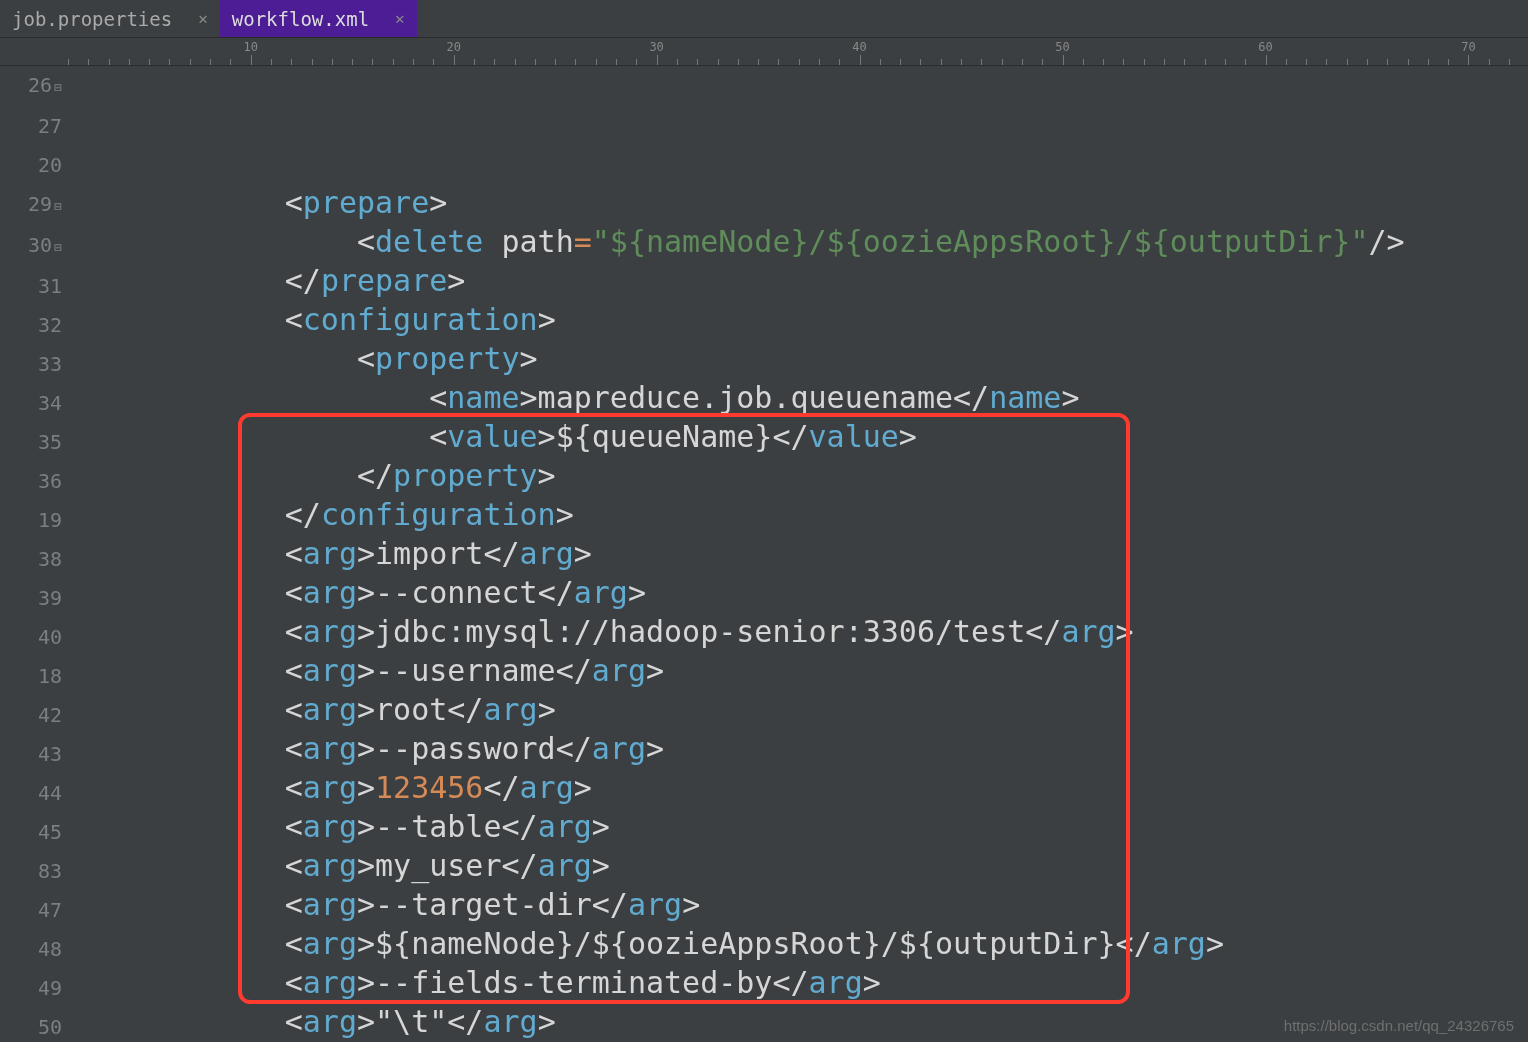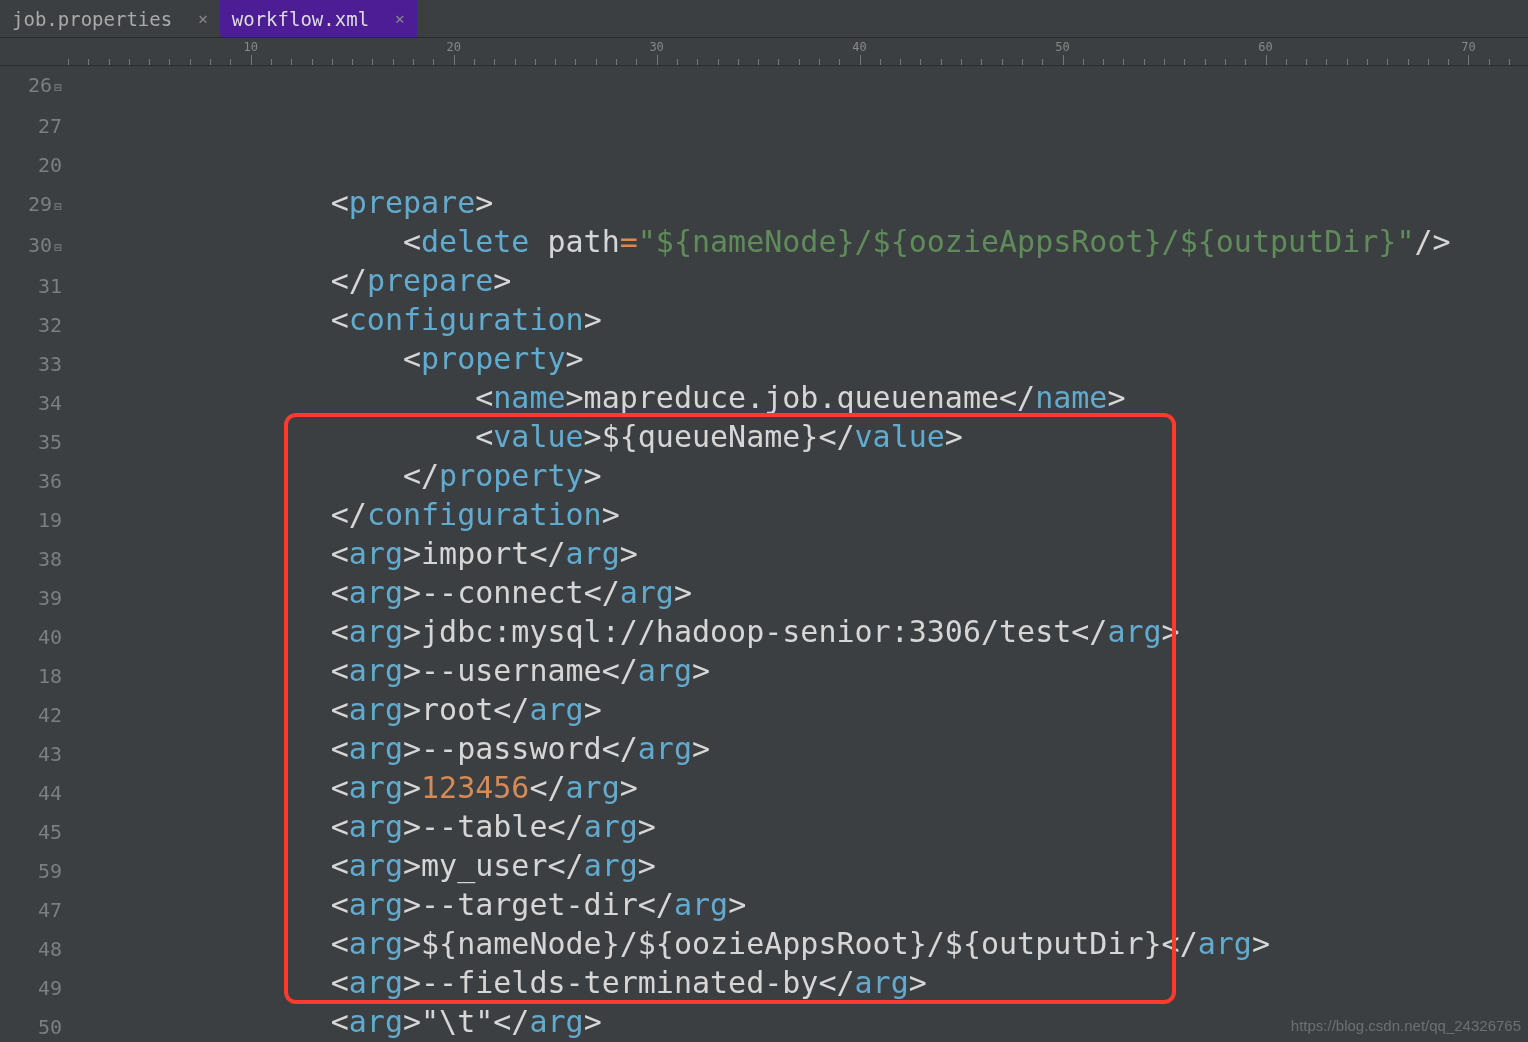--- a/index.html
+++ b/index.html
@@ -67,21 +67,20 @@
   .ruler-label {
     position: absolute;
     top: 2px;
     font-size: 12px;
     color: #888;
     transform: translateX(-50%);
   }
   .editor {
     display: flex;
     height: calc(100% - 66px);
-    gap: 46px;
   }
   .gutter {
     width: 68px;
     background: #3b3f41;
     text-align: right;
     padding-right: 6px;
     color: #7a7f81;
     font-size: 20px;
     line-height: 39px;
     user-select: none;
@@ -105,21 +104,21 @@
   .t-num { color: #d68a56; }
   .highlight-box {
     position: absolute;
     border: 4px solid #ff3b30;
     border-radius: 12px;
     pointer-events: none;
   }
   .watermark {
     position: absolute;
     bottom: 8px;
-    right: 7px;
+    right: 14px;
     color: #9a9a9a88;
     font-size: 15px;
     font-family: sans-serif;
   }
 </style>
 </head>
 <body>
 
 <div class="tabs" id="tabs">
     <div class="tab">
@@ -375,21 +374,21 @@
       <div class="ln">36</div>
       <div class="ln">19</div>
       <div class="ln">38</div>
       <div class="ln">39</div>
       <div class="ln">40</div>
       <div class="ln">18</div>
       <div class="ln">42</div>
       <div class="ln">43</div>
       <div class="ln">44</div>
       <div class="ln">45</div>
-      <div class="ln">59</div>
+      <div class="ln">83</div>
       <div class="ln">47</div>
       <div class="ln">48</div>
       <div class="ln">49</div>
       <div class="ln">50</div>
     </div>
   <div class="code" id="code">
     <div class="highlight-box" id="hlbox" style="top: 347px; height: 591px; left: 170px; width: 892px;"></div>
   <div class="line"><span class="t-text">            </span><span class="t-bracket">&lt;</span><span class="t-tag">prepare</span><span class="t-bracket">&gt;</span></div><div class="line"><span class="t-text">                </span><span class="t-bracket">&lt;</span><span class="t-tag">delete </span><span class="t-attr">path</span><span class="t-eq">=</span><span class="t-str">"${nameNode}/${oozieAppsRoot}/${outputDir}"</span><span class="t-bracket">/&gt;</span></div><div class="line"><span class="t-text">            </span><span class="t-bracket">&lt;/</span><span class="t-tag">prepare</span><span class="t-bracket">&gt;</span></div><div class="line"><span class="t-text">            </span><span class="t-bracket">&lt;</span><span class="t-tag">configuration</span><span class="t-bracket">&gt;</span></div><div class="line"><span class="t-text">                </span><span class="t-bracket">&lt;</span><span class="t-tag">property</span><span class="t-bracket">&gt;</span></div><div class="line"><span class="t-text">                    </span><span class="t-bracket">&lt;</span><span class="t-tag">name</span><span class="t-bracket">&gt;</span><span class="t-text">mapreduce.job.queuename</span><span class="t-bracket">&lt;/</span><span class="t-tag">name</span><span class="t-bracket">&gt;</span></div><div class="line"><span class="t-text">                    </span><span class="t-bracket">&lt;</span><span class="t-tag">value</span><span class="t-bracket">&gt;</span><span class="t-text">${queueName}</span><span class="t-bracket">&lt;/</span><span class="t-tag">value</span><span class="t-bracket">&gt;</span></div><div class="line"><span class="t-text">                </span><span class="t-bracket">&lt;/</span><span class="t-tag">property</span><span class="t-bracket">&gt;</span></div><div class="line"><span class="t-text">            </span><span class="t-bracket">&lt;/</span><span class="t-tag">configuration</span><span class="t-bracket">&gt;</span></div><div class="line"><span class="t-text">            </span><span class="t-bracket">&lt;</span><span class="t-tag">arg</span><span class="t-bracket">&gt;</span><span class="t-text">import</span><span class="t-bracket">&lt;/</span><span class="t-tag">arg</span><span class="t-bracket">&gt;</span></div><div class="line"><span class="t-text">            </span><span class="t-bracket">&lt;</span><span class="t-tag">arg</span><span class="t-bracket">&gt;</span><span class="t-text">--connect</span><span class="t-bracket">&lt;/</span><span class="t-tag">arg</span><span class="t-bracket">&gt;</span></div><div class="line"><span class="t-text">            </span><span class="t-bracket">&lt;</span><span class="t-tag">arg</span><span class="t-bracket">&gt;</span><span class="t-text">jdbc:mysql://hadoop-senior:3306/test</span><span class="t-bracket">&lt;/</span><span class="t-tag">arg</span><span class="t-bracket">&gt;</span></div><div class="line"><span class="t-text">            </span><span class="t-bracket">&lt;</span><span class="t-tag">arg</span><span class="t-bracket">&gt;</span><span class="t-text">--username</span><span class="t-bracket">&lt;/</span><span class="t-tag">arg</span><span class="t-bracket">&gt;</span></div><div class="line"><span class="t-text">            </span><span class="t-bracket">&lt;</span><span class="t-tag">arg</span><span class="t-bracket">&gt;</span><span class="t-text">root</span><span class="t-bracket">&lt;/</span><span class="t-tag">arg</span><span class="t-bracket">&gt;</span></div><div class="line"><span class="t-text">            </span><span class="t-bracket">&lt;</span><span class="t-tag">arg</span><span class="t-bracket">&gt;</span><span class="t-text">--password</span><span class="t-bracket">&lt;/</span><span class="t-tag">arg</span><span class="t-bracket">&gt;</span></div><div class="line"><span class="t-text">            </span><span class="t-bracket">&lt;</span><span class="t-tag">arg</span><span class="t-bracket">&gt;</span><span class="t-num">123456</span><span class="t-bracket">&lt;/</span><span class="t-tag">arg</span><span class="t-bracket">&gt;</span></div><div class="line"><span class="t-text">            </span><span class="t-bracket">&lt;</span><span class="t-tag">arg</span><span class="t-bracket">&gt;</span><span class="t-text">--table</span><span class="t-bracket">&lt;/</span><span class="t-tag">arg</span><span class="t-bracket">&gt;</span></div><div class="line"><span class="t-text">            </span><span class="t-bracket">&lt;</span><span class="t-tag">arg</span><span class="t-bracket">&gt;</span><span class="t-text">my_user</span><span class="t-bracket">&lt;/</span><span class="t-tag">arg</span><span class="t-bracket">&gt;</span></div><div class="line"><span class="t-text">            </span><span class="t-bracket">&lt;</span><span class="t-tag">arg</span><span class="t-bracket">&gt;</span><span class="t-text">--target-dir</span><span class="t-bracket">&lt;/</span><span class="t-tag">arg</span><span class="t-bracket">&gt;</span></div><div class="line"><span class="t-text">            </span><span class="t-bracket">&lt;</span><span class="t-tag">arg</span><span class="t-bracket">&gt;</span><span class="t-text">${nameNode}/${oozieAppsRoot}/${outputDir}</span><span class="t-bracket">&lt;/</span><span class="t-tag">arg</span><span class="t-bracket">&gt;</span></div><div class="line"><span class="t-text">            </span><span class="t-bracket">&lt;</span><span class="t-tag">arg</span><span class="t-bracket">&gt;</span><span class="t-text">--fields-terminated-by</span><span class="t-bracket">&lt;/</span><span class="t-tag">arg</span><span class="t-bracket">&gt;</span></div><div class="line"><span class="t-text">            </span><span class="t-bracket">&lt;</span><span class="t-tag">arg</span><span class="t-bracket">&gt;</span><span class="t-text">"\t"</span><span class="t-bracket">&lt;/</span><span class="t-tag">arg</span><span class="t-bracket">&gt;</span></div><div class="line"></div></div>
 </div>
 

